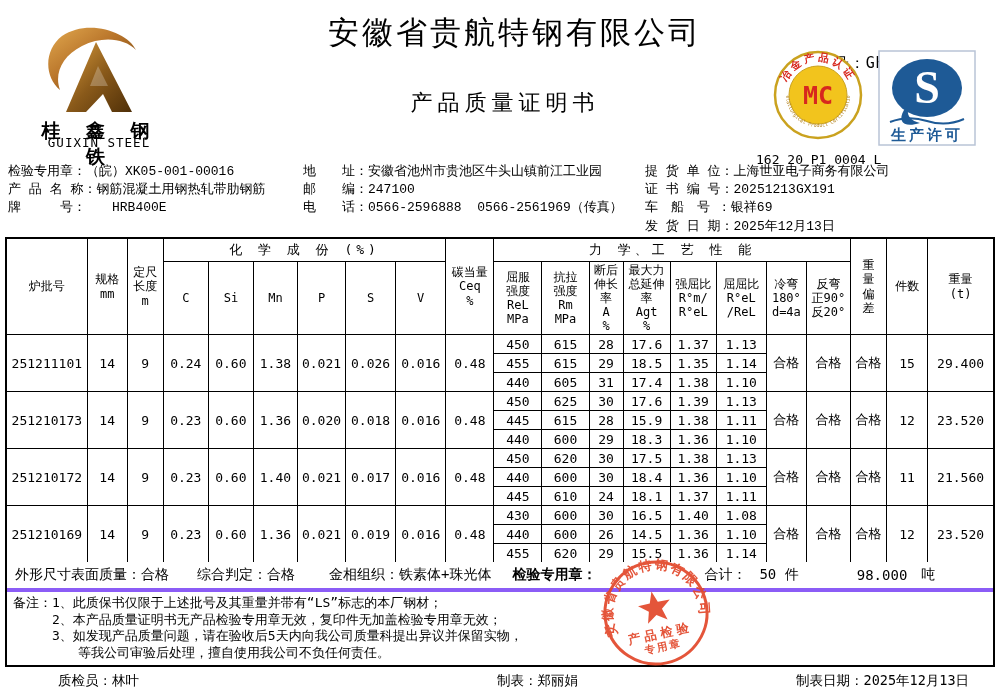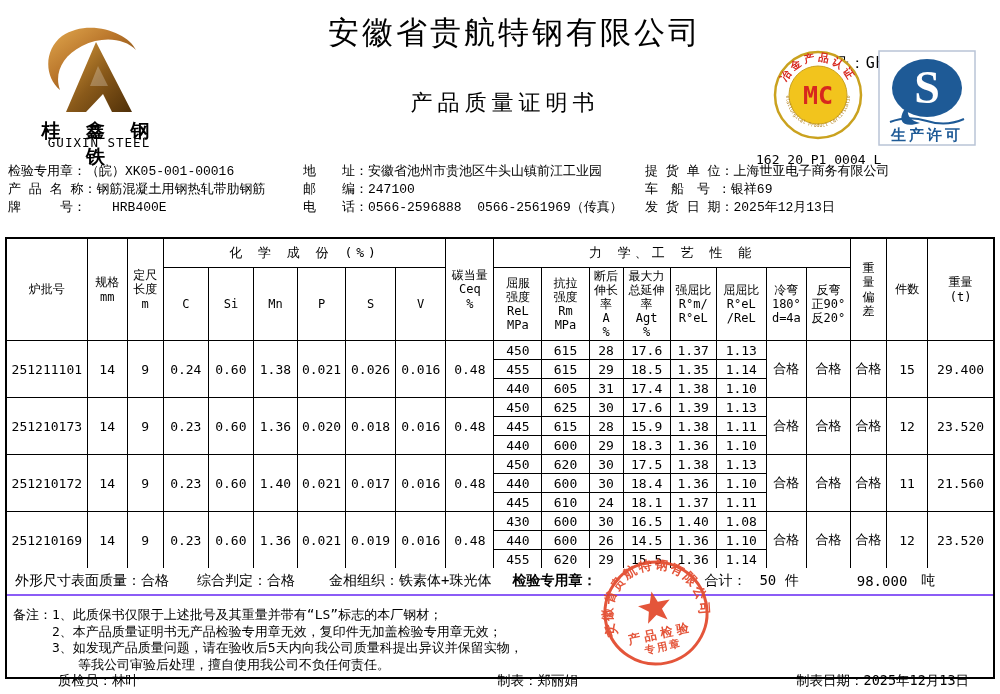--- a/index.html
+++ b/index.html
@@ -22,34 +22,34 @@
   .info-col{position:absolute;top:162px;font-size:13px;}
   .info-line{height:18.2px;display:flex;align-items:center;}
   .info-label{white-space:pre;}
   .info-value{white-space:pre;font-family:Liberation Mono, monospace;}
   
   .table-wrap{position:absolute;left:5px;top:237px;width:986px;border:2px solid #000;background:#fff;}
   table{border-collapse:collapse;border-style:hidden;width:100%;table-layout:fixed;}
   th,td{border:1px solid #000;text-align:center;vertical-align:middle;padding:0;
         font-weight:normal;overflow:hidden;}
   thead th{white-space:pre-line;font-size:12px;line-height:1.18;}
-  thead .grp{font-size:13px;letter-spacing:4px;height:28px;}
+  thead .grp{font-size:13px;letter-spacing:4px;height:22px;}
   thead tr.leaf th{height:72px;}
   tbody td{font-size:13px;height:18px;}
   td.mech{font-size:13px;}
   td.c-batch{font-size:13px;margin-left:34px;}
   
   .summary{display:flex;align-items:center;height:26px;font-size:14px;white-space:nowrap;}
   .summary span{display:inline-block;}
   .s-surface{margin-left:8px;} .s-judge{margin-left:28px;} .s-metal{margin-left:34px;}
   .s-stamp{margin-left:21px;font-weight:bold;} .s-total{margin-left:108px;} .s-pieces{margin-left:13px;}
   .s-weight{margin-left:58px;} .s-unit{margin-left:14px;}
   
-  .remarks{border-top:2px solid #8b5cf6;display:flex;font-size:13px;line-height:16.5px;
-        padding:11px 6px 4px 6px;min-height:62px;}
+  .remarks{border-top:4px solid #8b5cf6;display:flex;font-size:13px;line-height:16.5px;
+        padding:3px 6px 4px 6px;min-height:62px;}
   .remarks-label{white-space:pre;}
   .remark-line{white-space:pre-wrap;}
   
   .footer-item{position:absolute;top:672px;font-size:13.5px;}
   .f-inspector{left:58px;} .f-preparer{left:497px;} .f-date{left:796px;}
   
   .stamp{position:absolute;left:598px;top:557px;opacity:.92;pointer-events:none;}
 </style>
 </head>
 <body>
@@ -135,20 +135,24 @@
       </div>
       <div class="info-line">
         <span class="info-label">电　　话：</span>
         <span class="info-value">0566-2596888  0566-2561969（传真）</span>
       </div>
     </div>
   <div class="info-col" style="left:645px;">
       <div class="info-line">
         <span class="info-label">提 货 单 位：</span>
         <span class="info-value">上海世亚电子商务有限公司</span>
+      </div>
+      <div class="info-line">
+        <span class="info-label">证 书 编 号：</span>
+        <span class="info-value">20251213GX191</span>
       </div>
       <div class="info-line">
         <span class="info-label">车　船　号 ：</span>
         <span class="info-value">银祥69</span>
       </div>
       <div class="info-line">
         <span class="info-label">发 货 日 期：</span>
         <span class="info-value">2025年12月13日</span>
       </div>
     </div>

